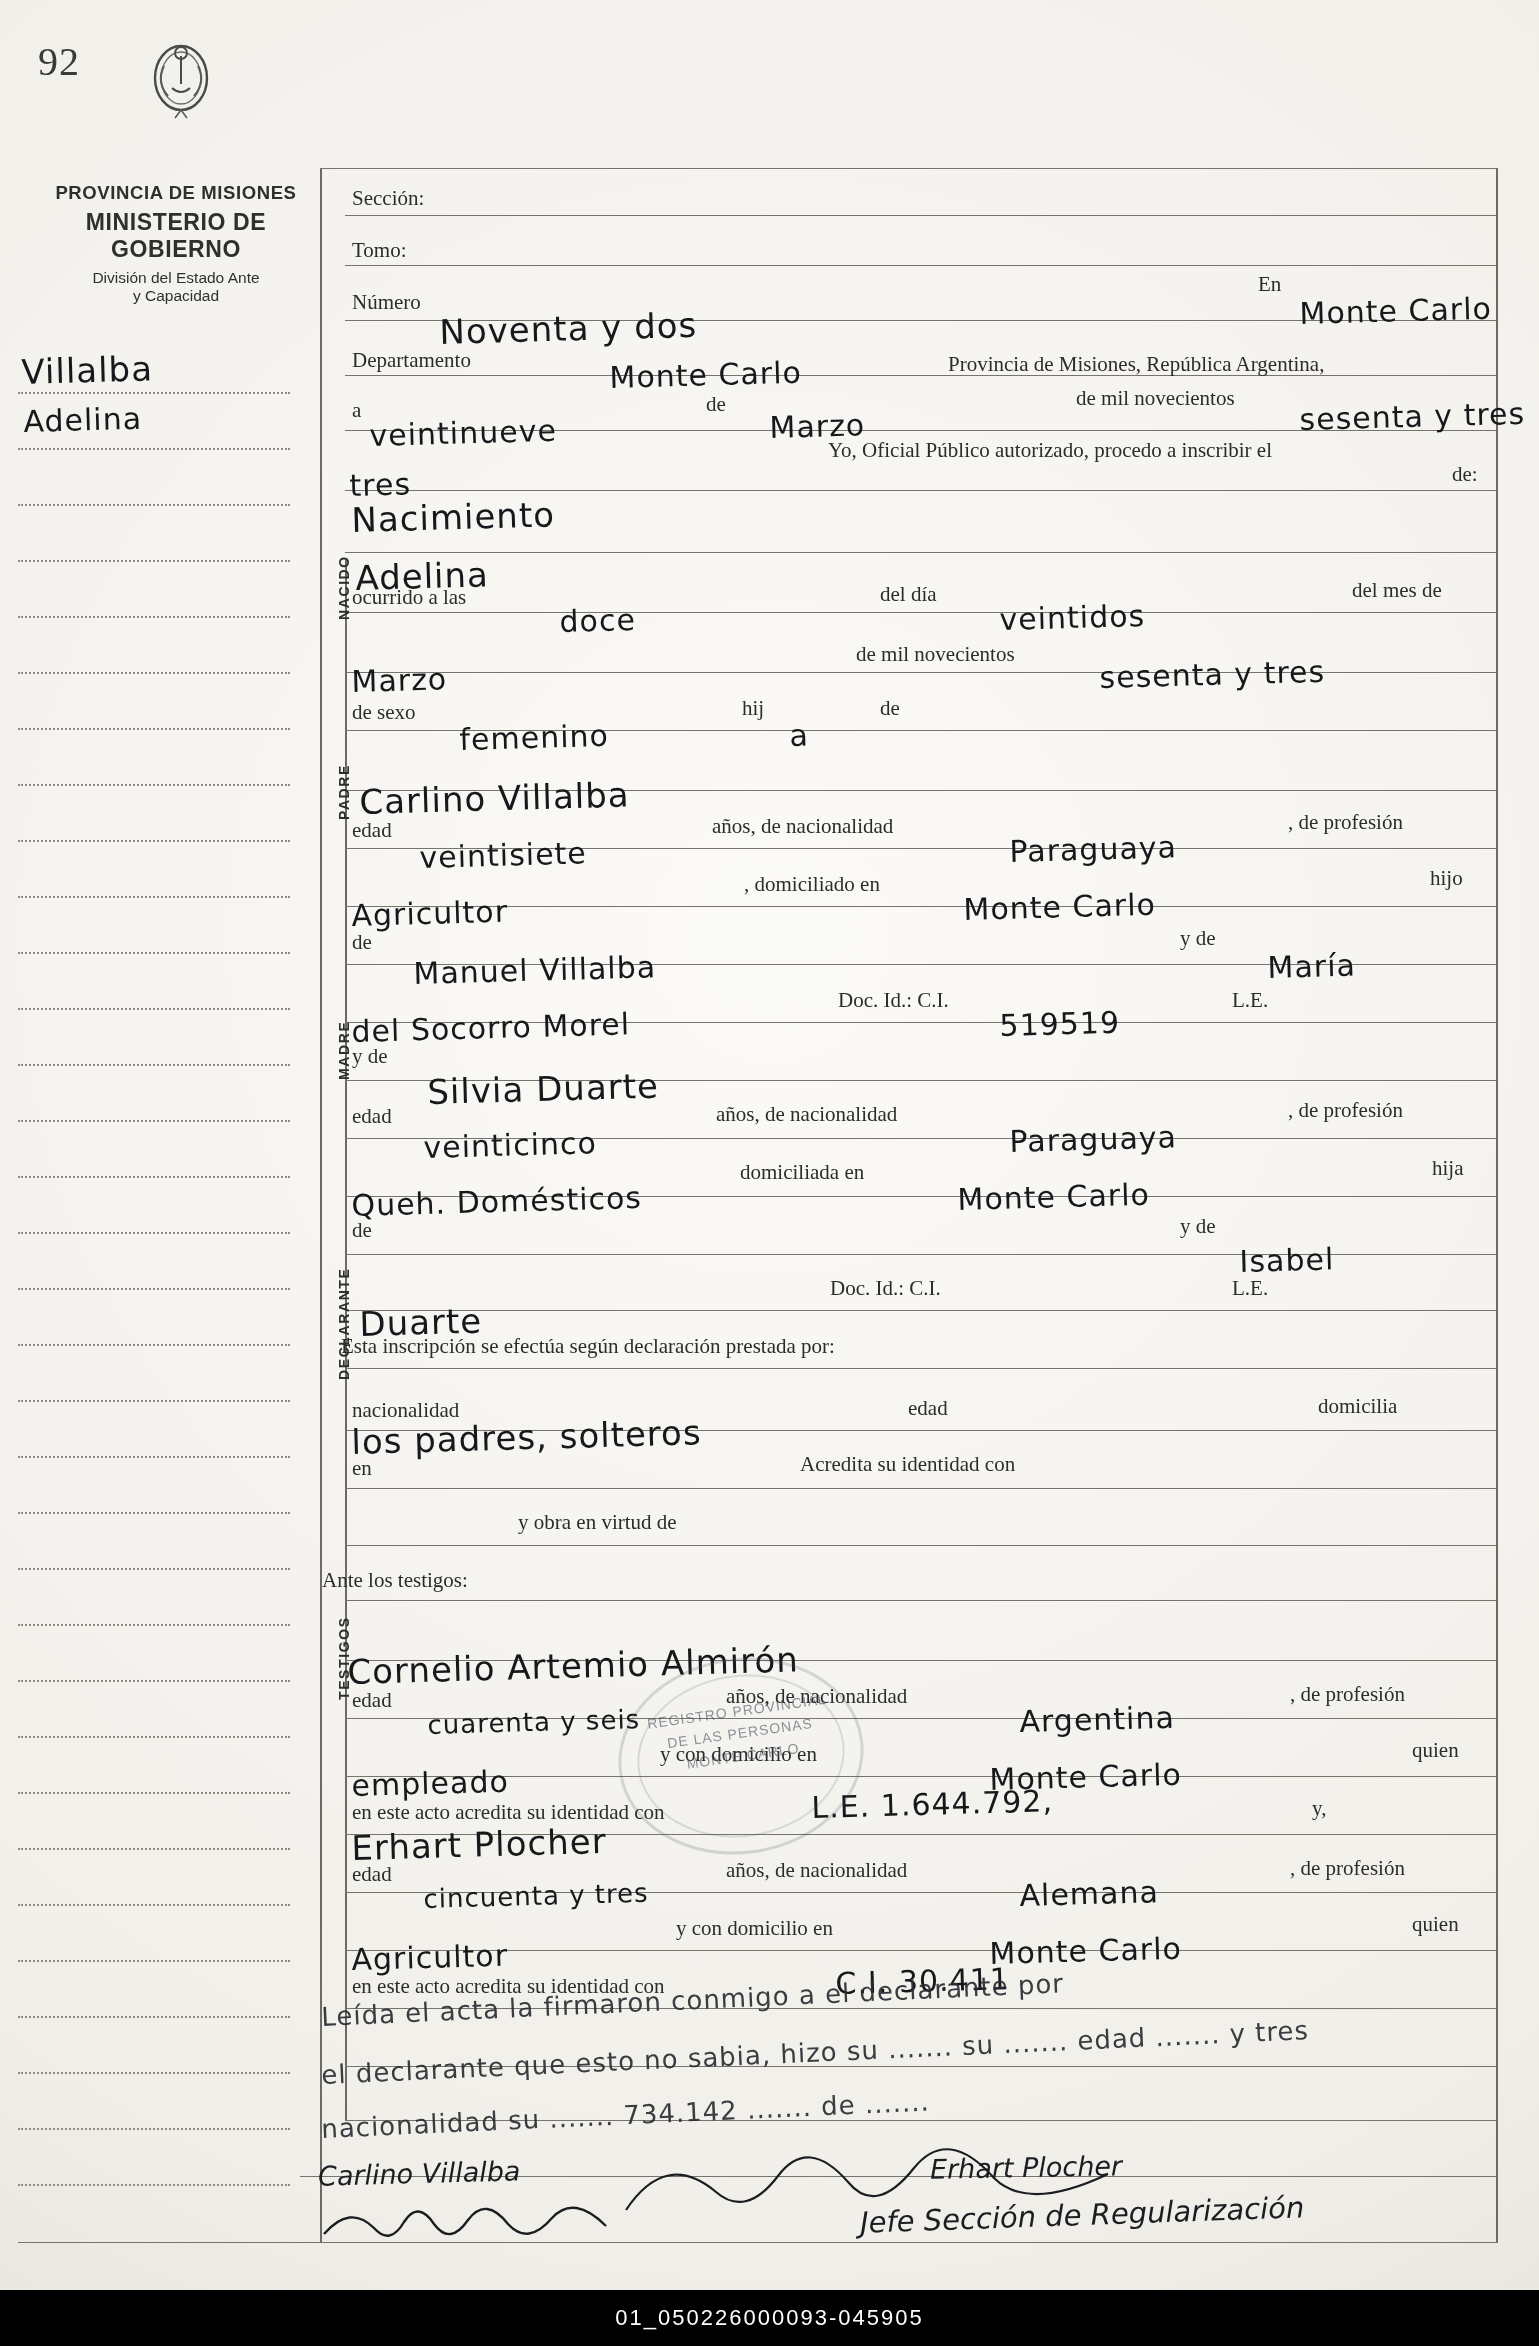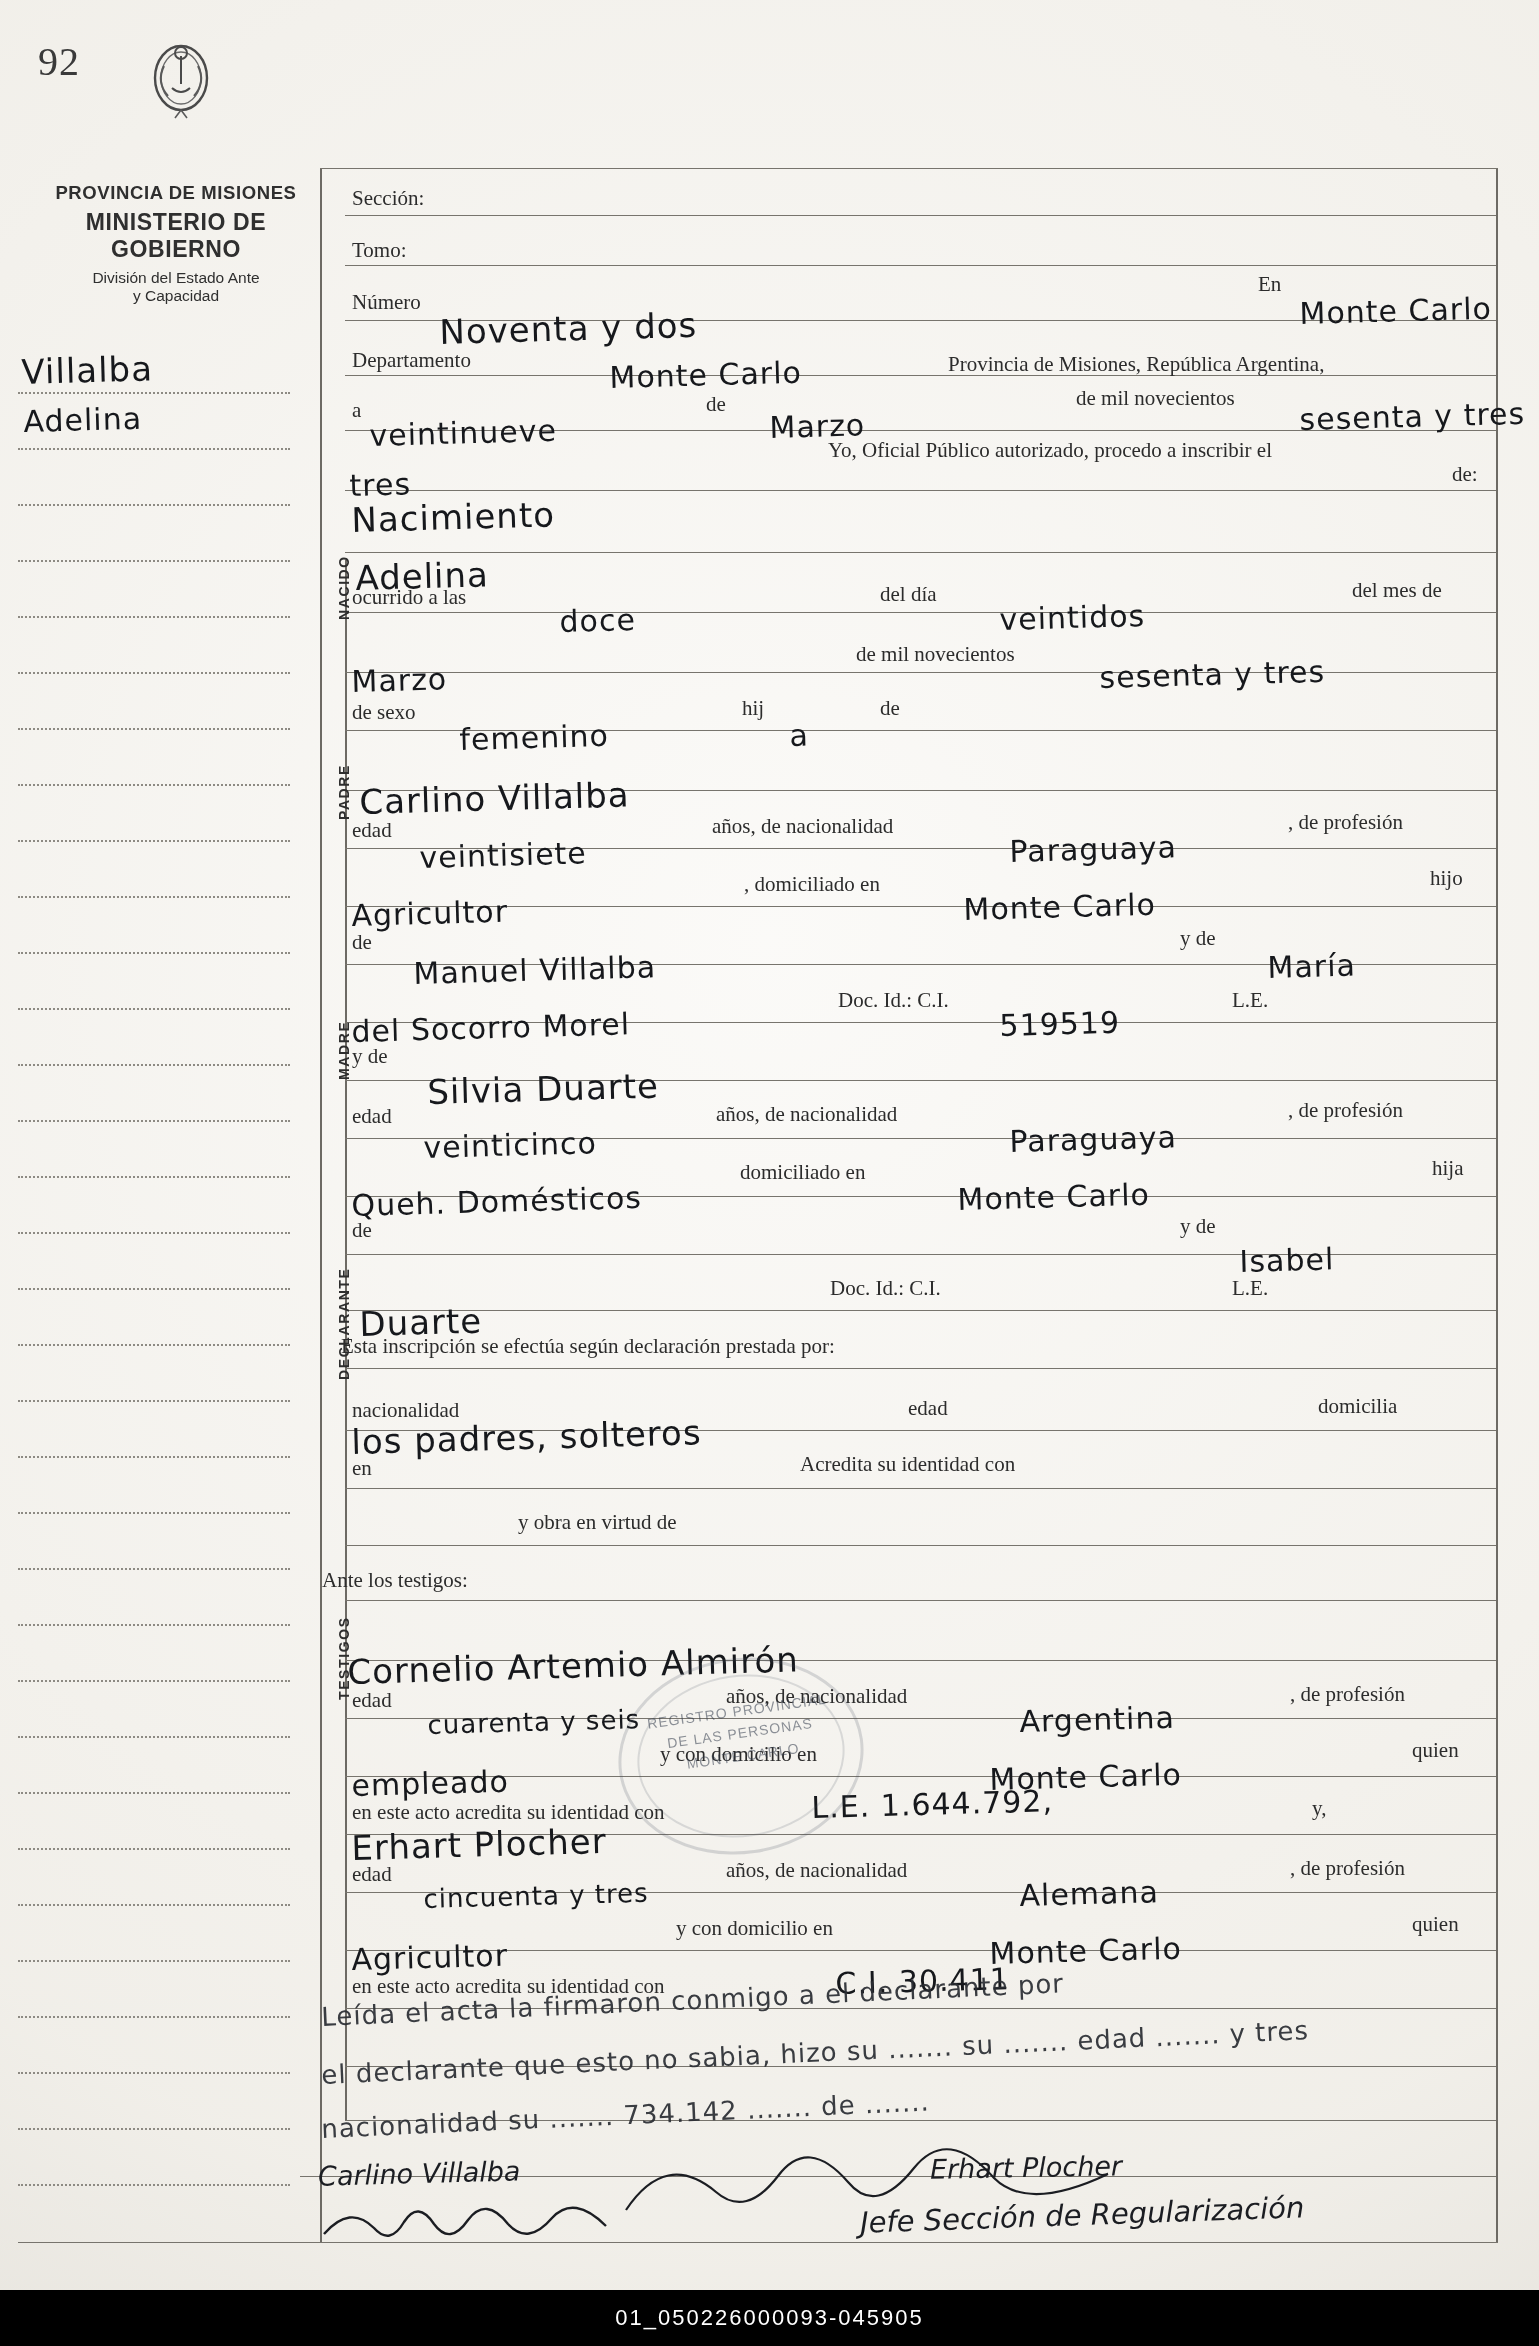--- a/index.html
+++ b/index.html
@@ -277,21 +277,21 @@
   <div class="pf" style="left:1430px;top:866px;">hijo</div>
   <div class="pf" style="left:352px;top:930px;">de</div>
   <div class="pf" style="left:1180px;top:926px;">y de</div>
   <div class="pf" style="left:838px;top:988px;">Doc. Id.: C.I.</div>
   <div class="pf" style="left:1232px;top:988px;">L.E.</div>
   <div class="pf" style="left:352px;top:1044px;">y de</div>
 
   <div class="pf" style="left:352px;top:1104px;">edad</div>
   <div class="pf" style="left:716px;top:1102px;">años, de nacionalidad</div>
   <div class="pf" style="left:1288px;top:1098px;">, de profesión</div>
-  <div class="pf" style="left:740px;top:1160px;">domiciliado en</div>
+  <div class="pf" style="left:740px;top:1160px;">domiciliada en</div>
   <div class="pf" style="left:1432px;top:1156px;">hija</div>
   <div class="pf" style="left:352px;top:1218px;">de</div>
   <div class="pf" style="left:1180px;top:1214px;">y de</div>
   <div class="pf" style="left:830px;top:1276px;">Doc. Id.: C.I.</div>
   <div class="pf" style="left:1232px;top:1276px;">L.E.</div>
 
   <div class="pf" style="left:341px;top:1334px;">Esta inscripción se efectúa según declaración prestada por:</div>
   <div class="pf" style="left:352px;top:1398px;">nacionalidad</div>
   <div class="pf" style="left:908px;top:1396px;">edad</div>
   <div class="pf" style="left:1318px;top:1394px;">domicilia</div>

